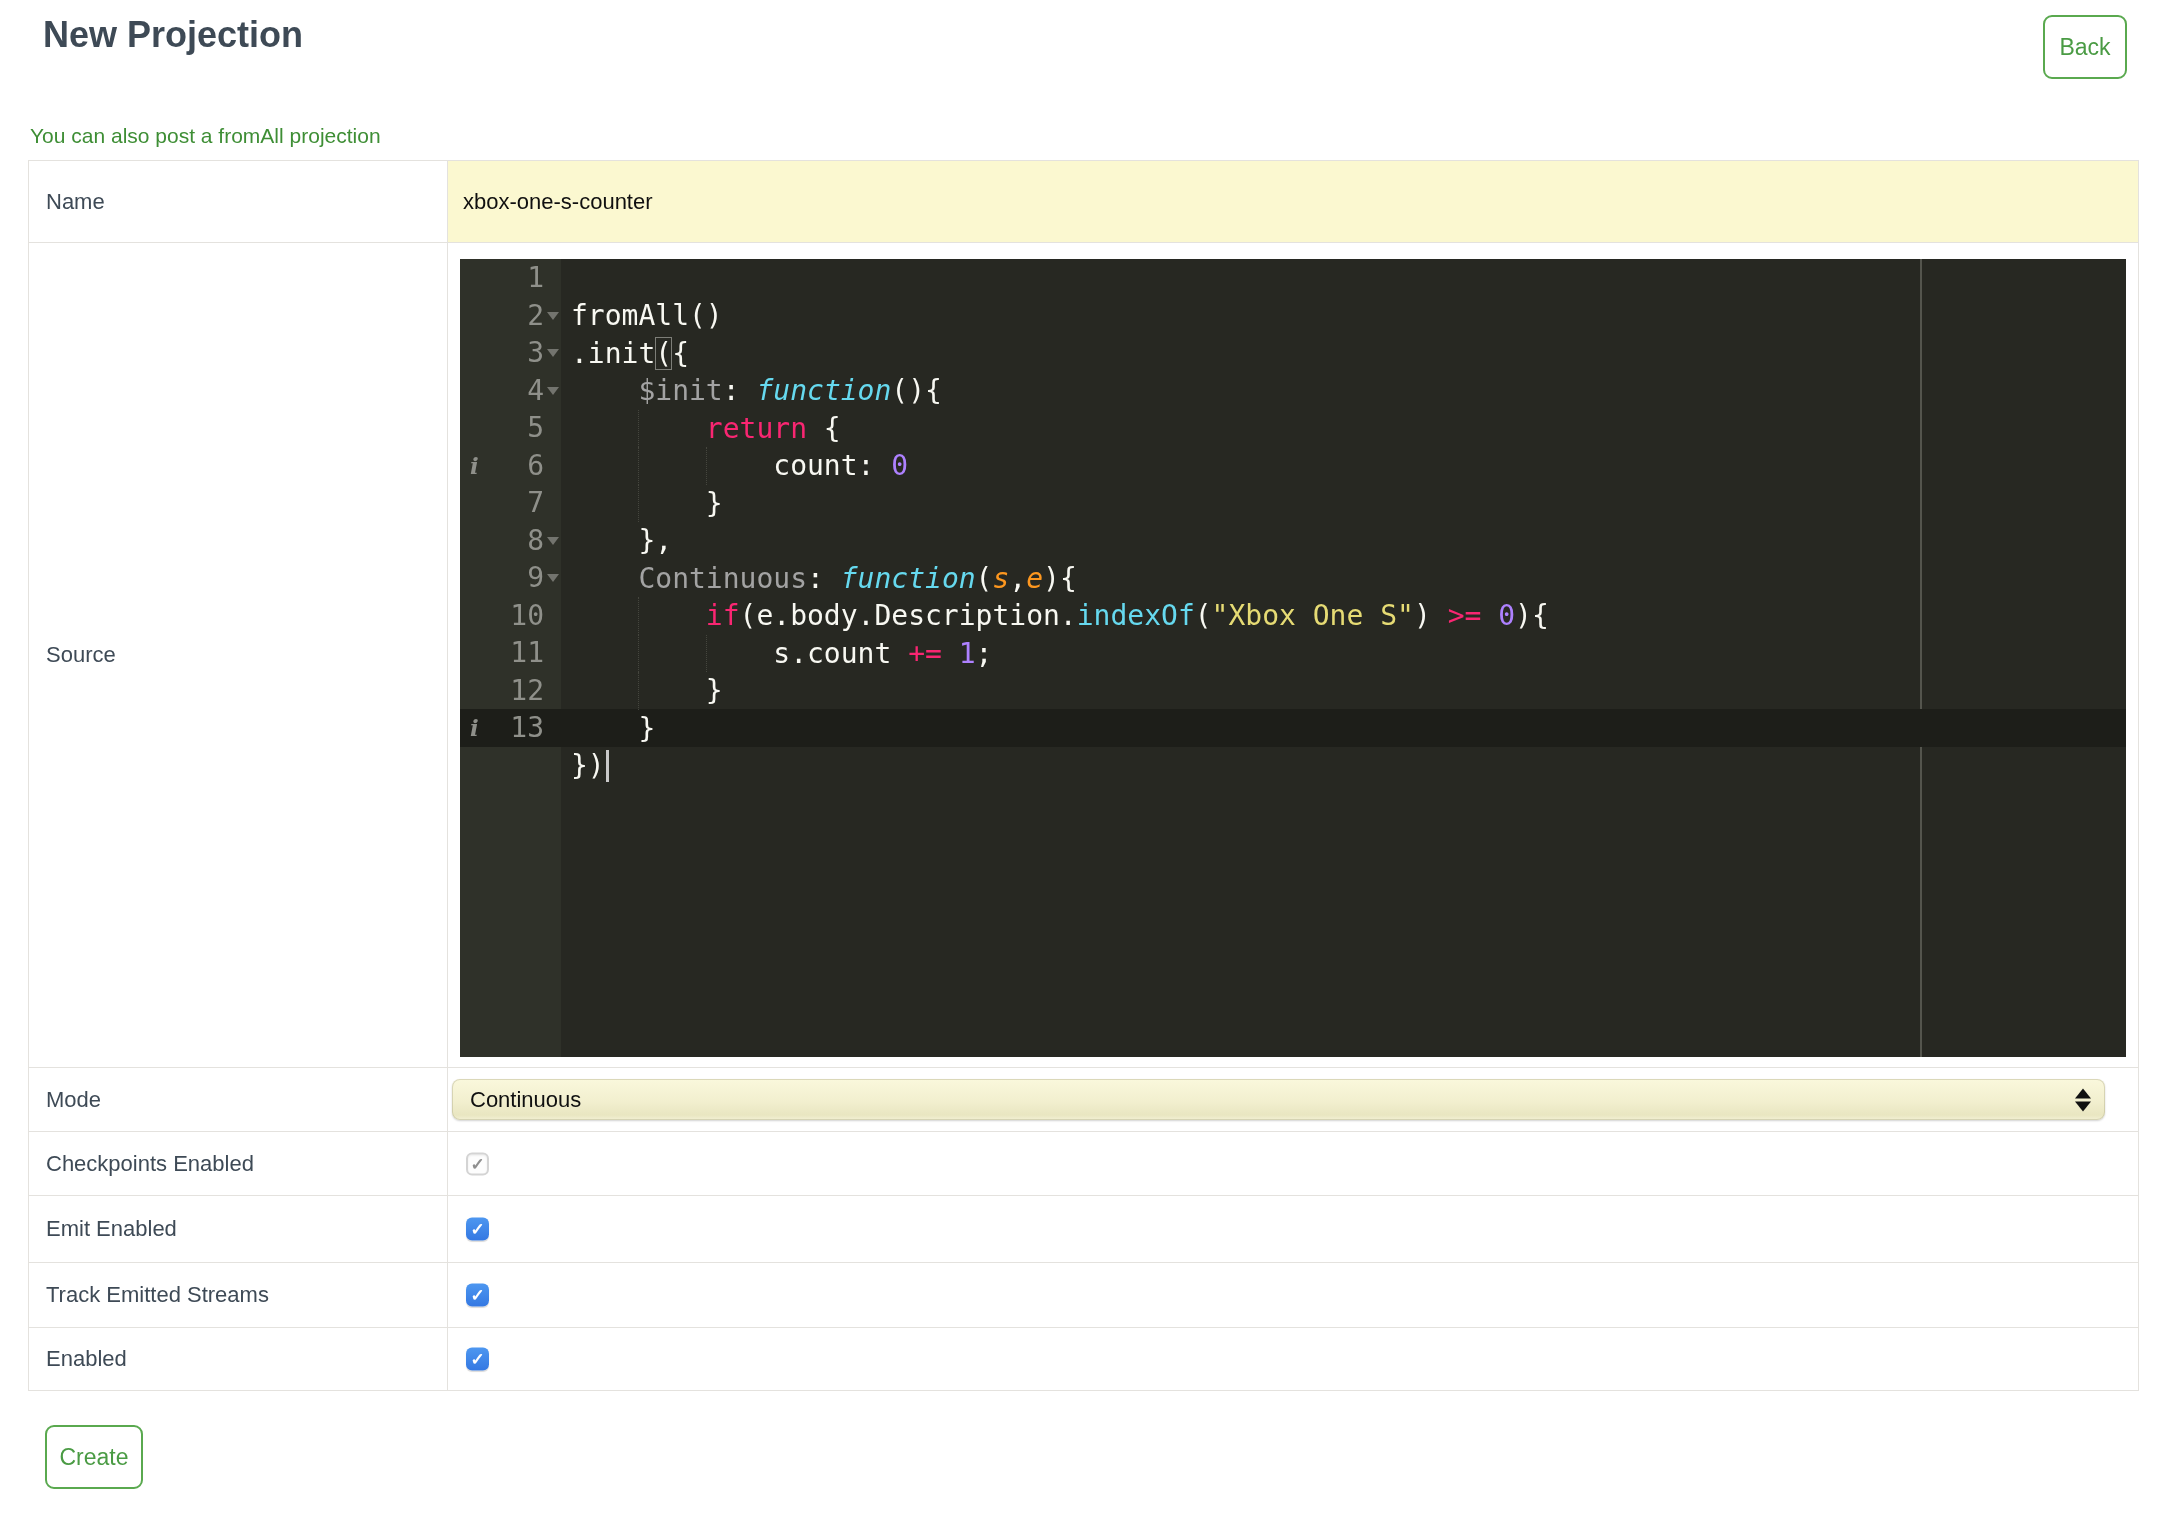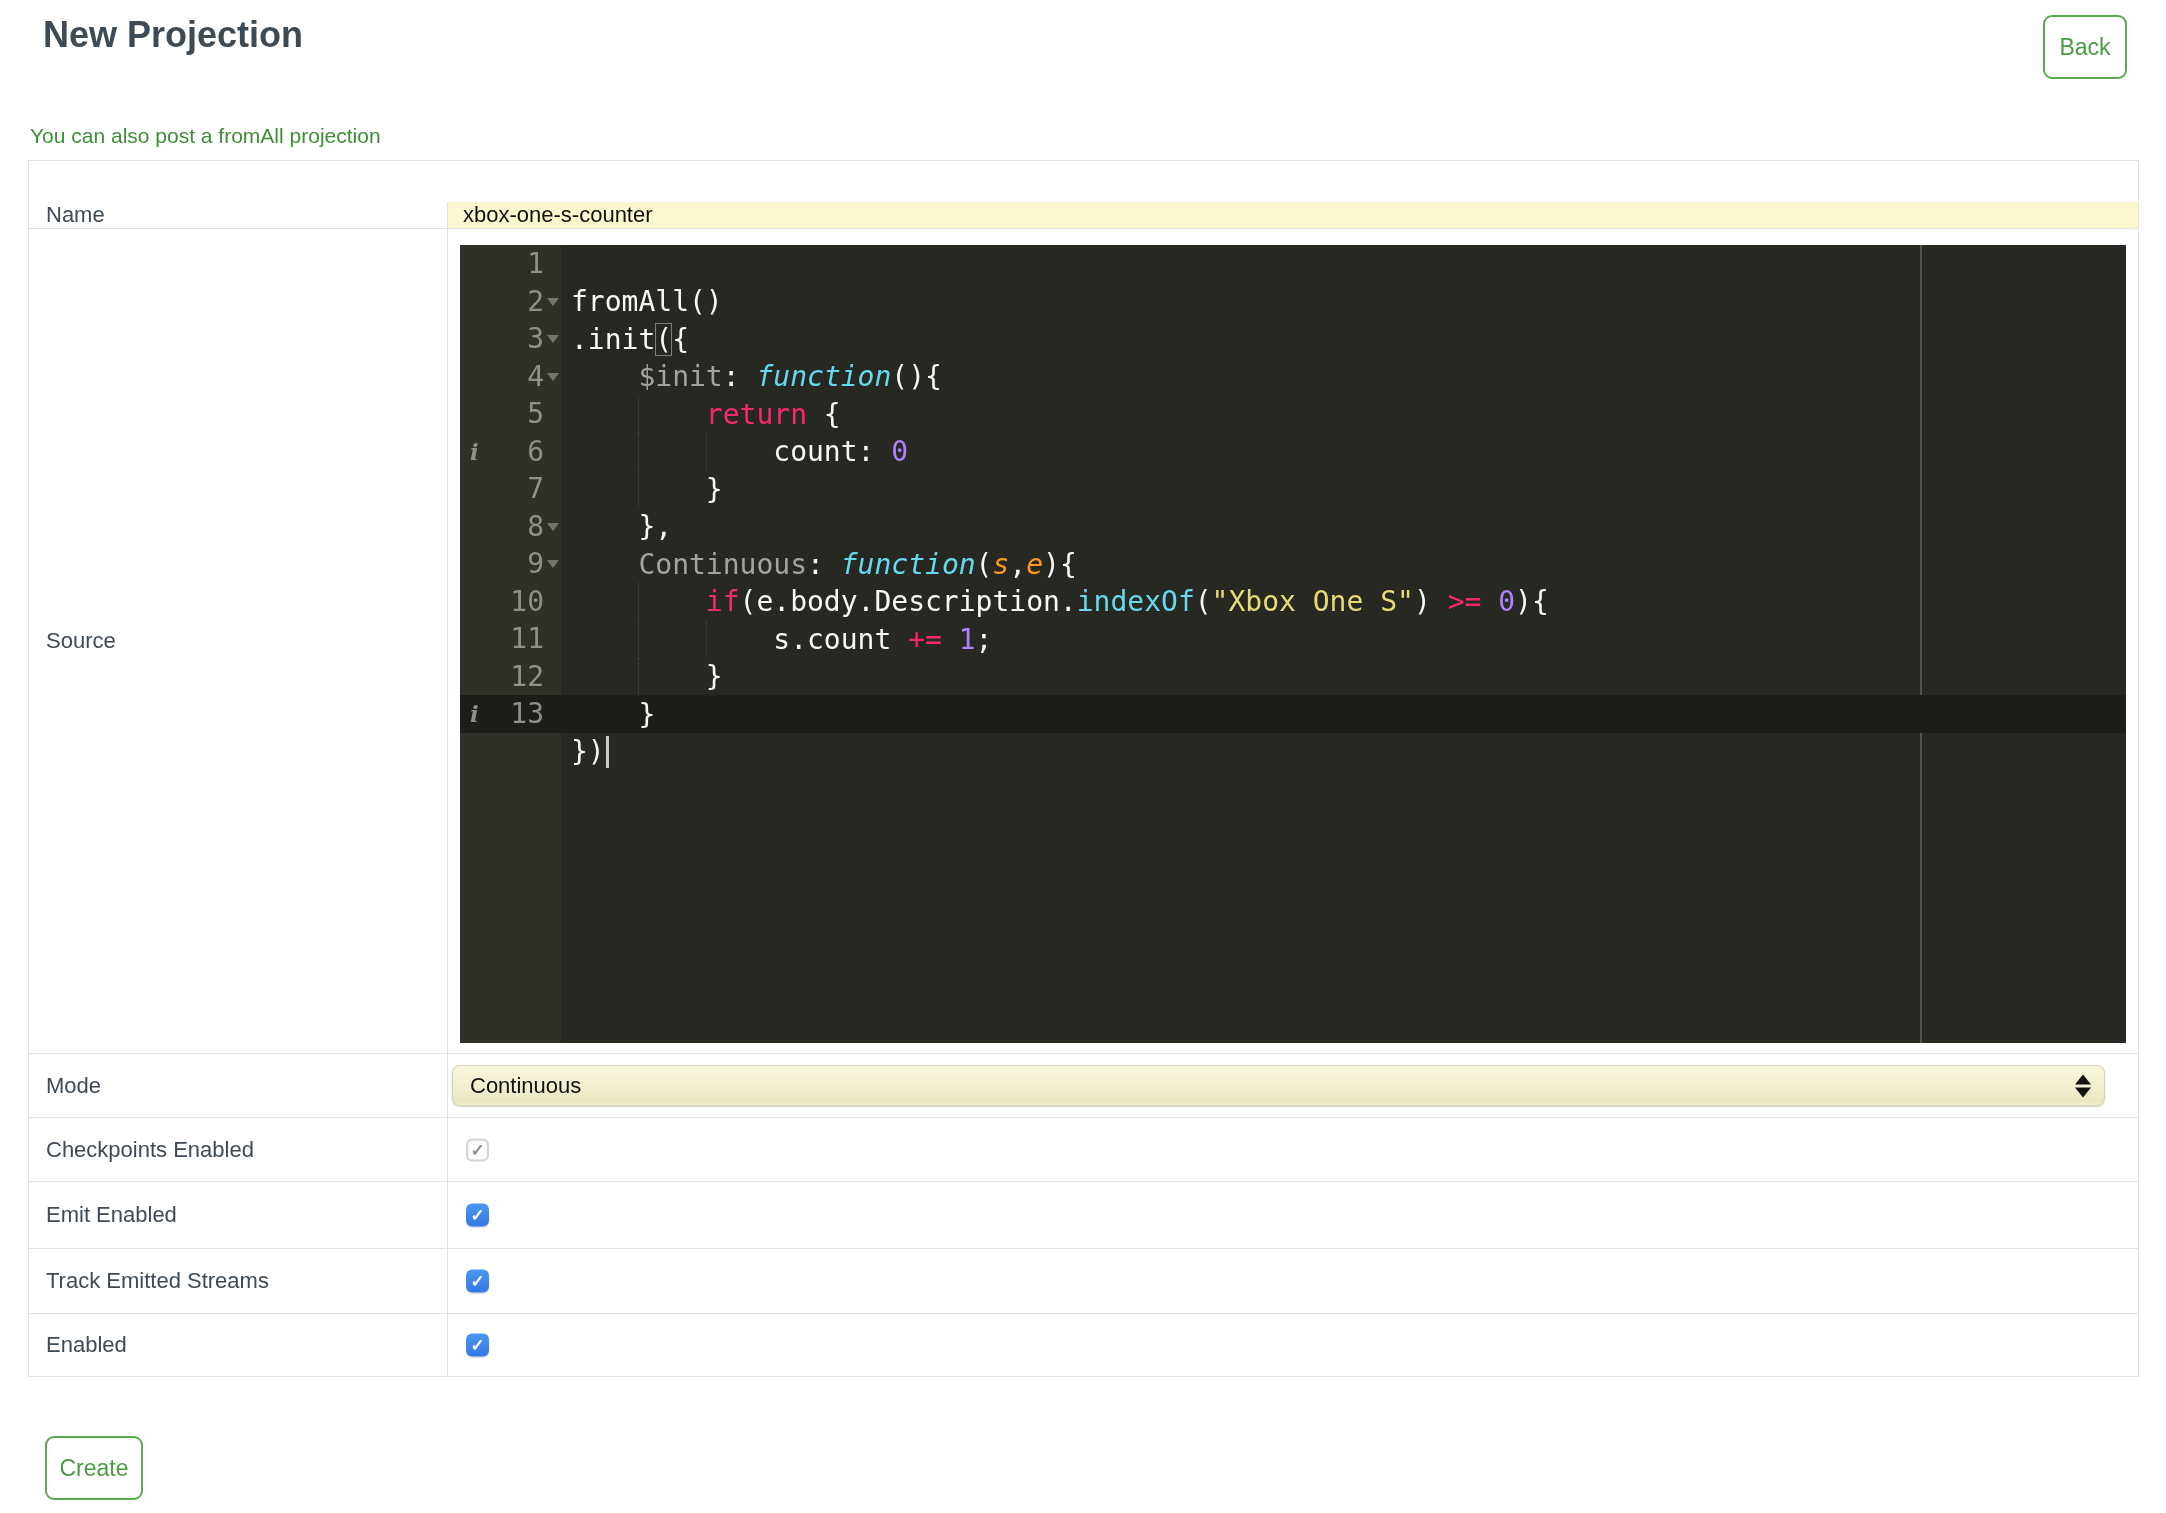--- a/index.html
+++ b/index.html
@@ -10,32 +10,32 @@
   }
 
   
   .page-title { position:absolute; left:43px; top:14px; font-size:36px; font-weight:700; color:#3e4a56; }
   .btn {
     background:#ffffff; border:2px solid #5aa94f; border-radius:9px; color:#4a9b44;
     font-size:23px; font-family:"Liberation Sans", sans-serif; cursor:pointer;
     display:flex; align-items:center; justify-content:center;
   }
   .back-btn { position:absolute; left:2043px; top:15px; width:84px; height:64px; }
-  .create-btn { position:absolute; left:45px; top:1425px; width:98px; height:64px;margin-top:11px; }
+  .create-btn { position:absolute; left:45px; top:1425px; width:98px; height:64px; }
   .std-link { position:absolute; left:30px; top:124px; font-size:21px; color:#3e8e35; text-decoration:none; cursor:pointer; }
 
   
   .form-table { position:absolute; left:28px; top:160px; width:2111px; border:1px solid #e4e2de; border-bottom:none; }
   .row { display:flex; border-bottom:1px solid #e4e2de; }
   .cell-label {
     width:419px; flex:0 0 419px; border-right:1px solid #e4e2de; padding-left:17px;
     display:flex; align-items:center; font-size:22px; color:#3e4a56; background:#ffffff;
   }
   .cell-content { flex:1; position:relative; background:#ffffff; }
-  .h-name { height:68px;align-items:flex-end; } .h-source { height:825px; } .h-mode { height:64px; }
+  .h-name { height:82px; } .h-source { height:825px; } .h-mode { height:64px; }
   .h-cp { height:64px; } .h-emit { height:67px; } .h-track { height:65px; } .h-en { height:63px; }
 
   .name-cell { background:#fbf8d0; display:flex; align-items:center; padding-left:15px; font-size:22px; color:#101010; }
 
   
   .select {
     position:absolute; left:4px; top:11px; height:41px; width:calc(100% - 37px);
     border-radius:8px; background:linear-gradient(180deg,#faf8dc 0%,#f2efcf 55%,#e9e6c1 88%,#f3f1d5 100%);
     box-shadow:0 1px 2px rgba(0,0,0,0.18), inset 0 0 0 1px rgba(160,158,120,0.35);
     display:flex; align-items:center; padding-left:18px; font-size:22px; color:#101010; cursor:pointer;

